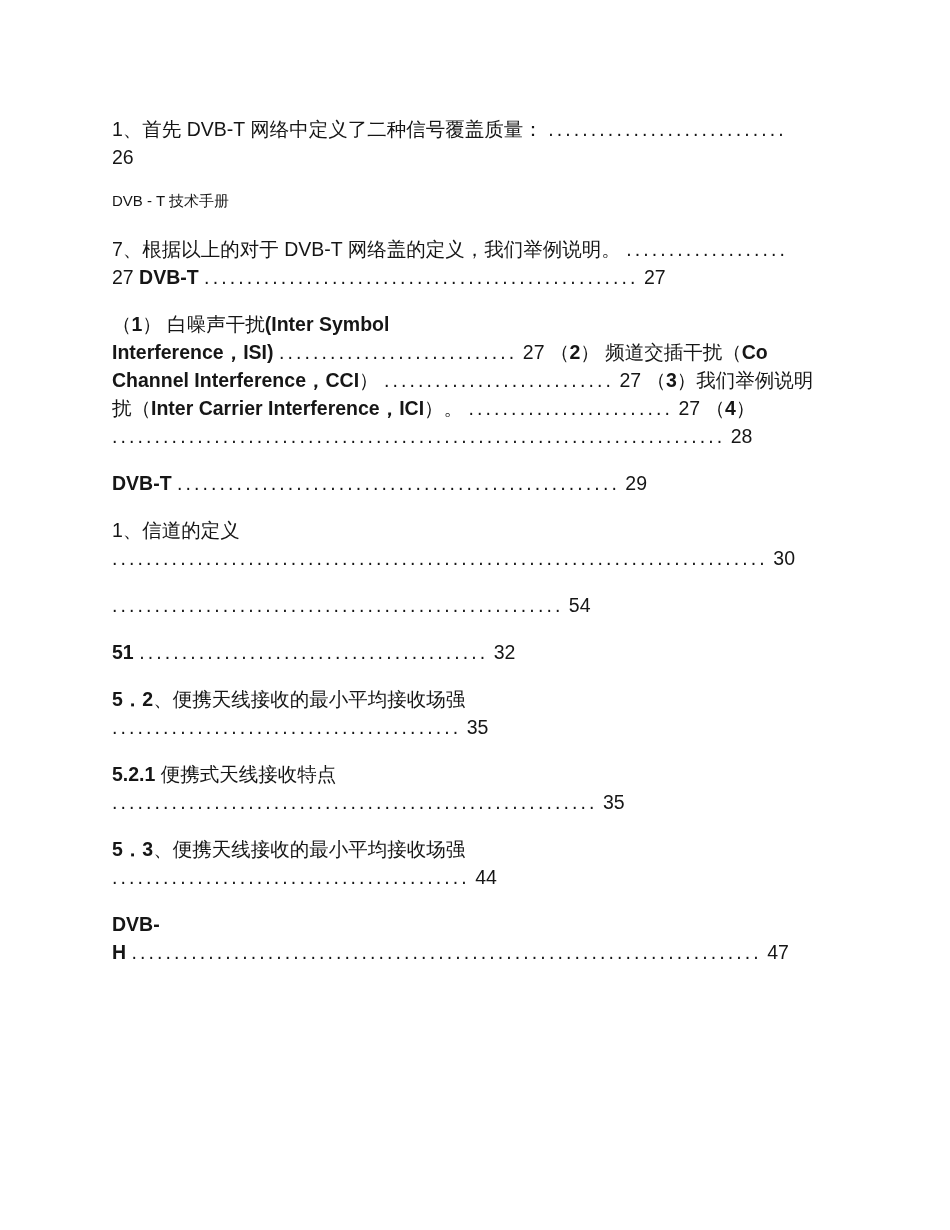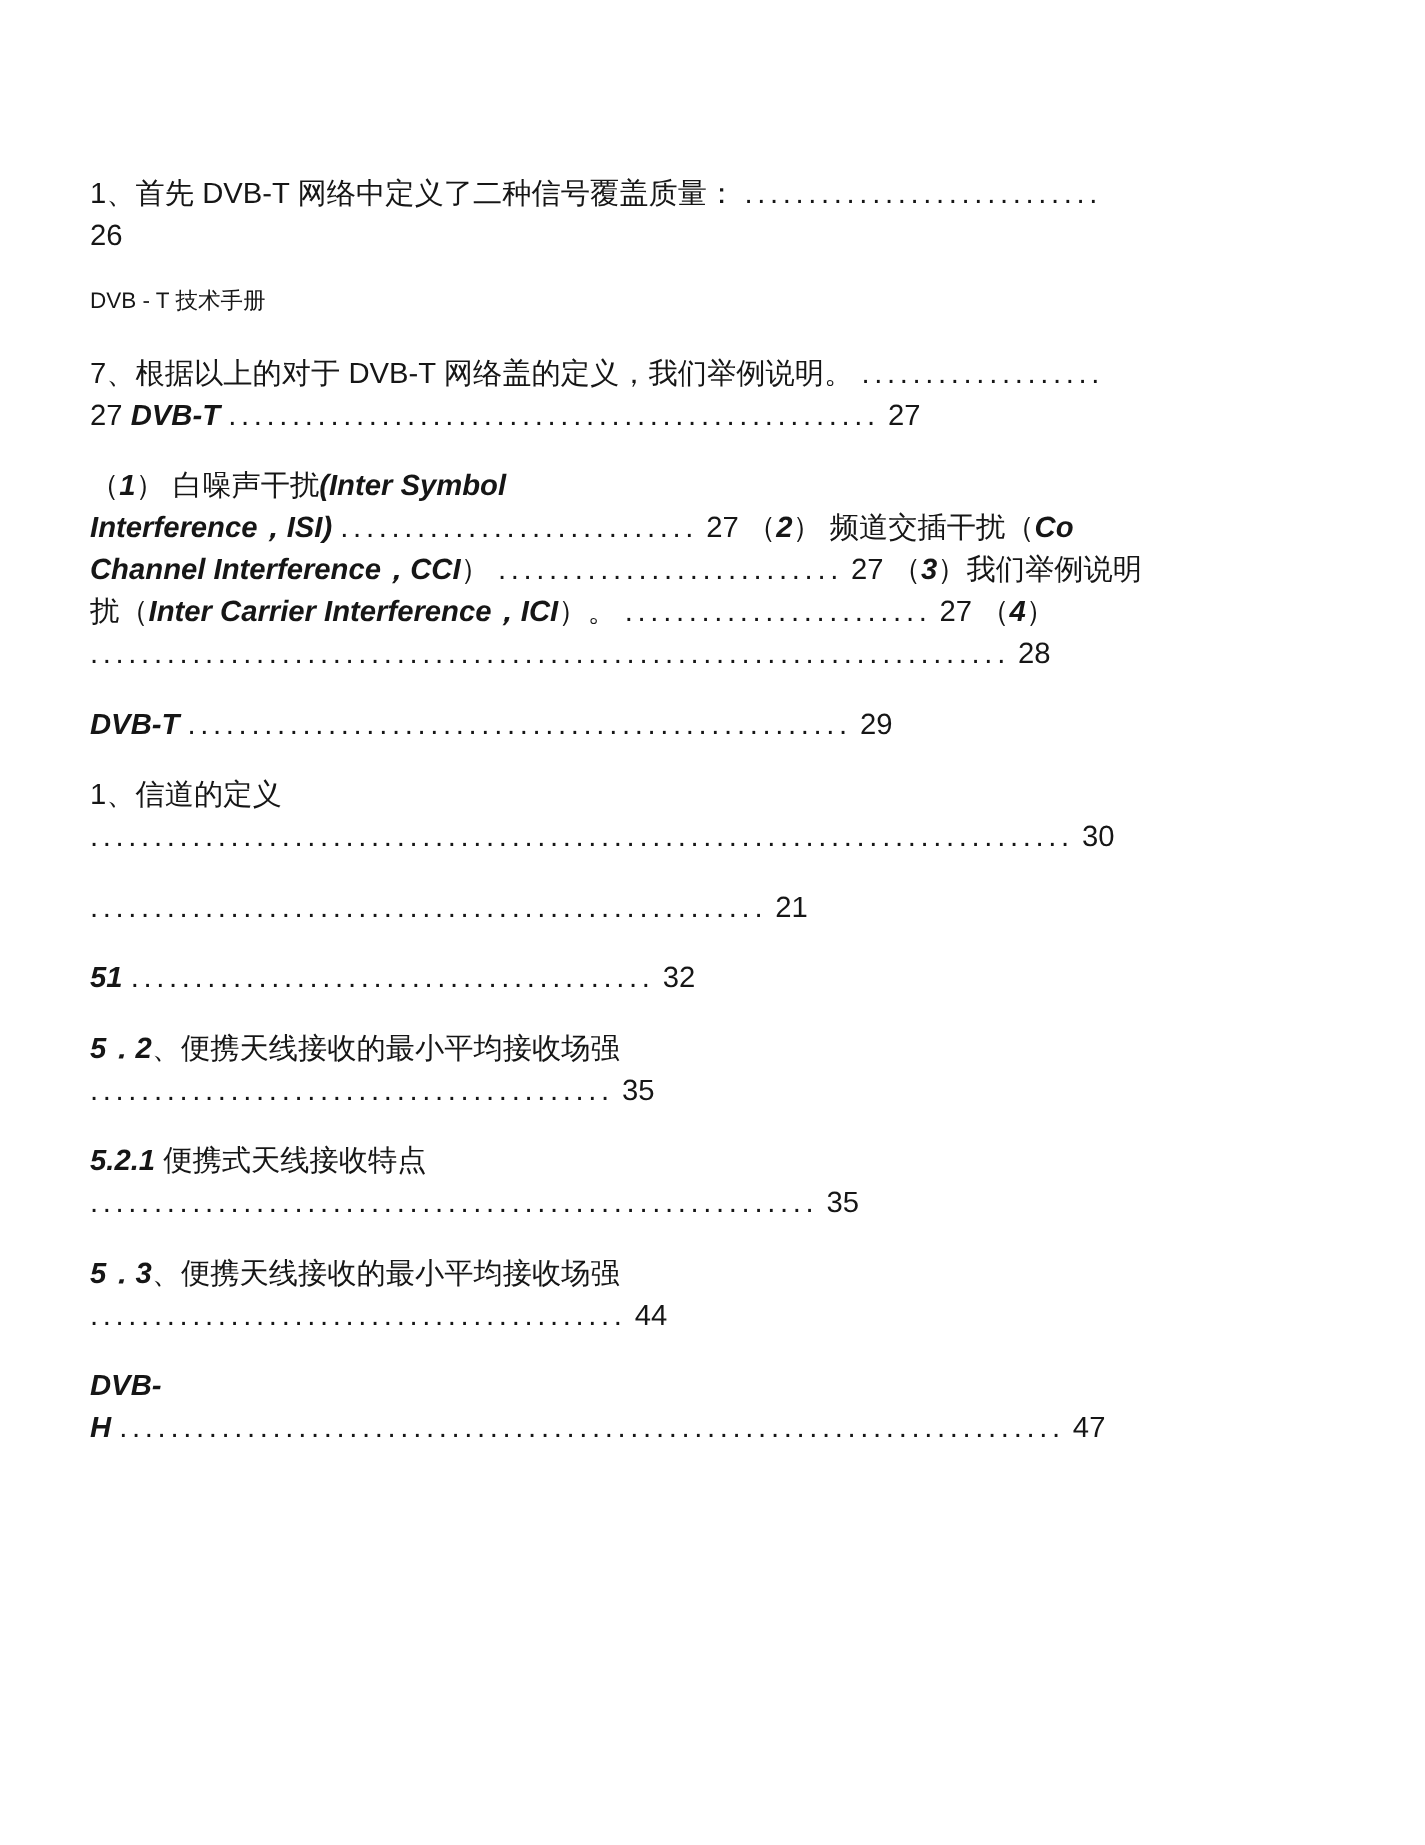--- a/index.html
+++ b/index.html
@@ -8,36 +8,36 @@
     height: 1230px;
     background: #ffffff;
     color: #161616;
     font-family: "Liberation Sans", "DejaVu Sans", sans-serif;
     overflow: hidden;
   }
   .page {
     box-sizing: border-box;
     width: 950px;
     height: 1204px;
-    padding: 115px 140px 0 60px;
+    padding: 115px 140px 0 112px;
   }
   .para {
     font-size: 19.5px;
     line-height: 28px;
     margin: 0 0 19px 0;
     font-weight: 400;
   }
   .para.small {
     font-size: 15px;
     line-height: 22px;
     margin-bottom: 23px;
     margin-top: 10px;
   }
   .line { white-space: nowrap; }
-  .b { font-weight: 700; font-style: italic; }
+  .b { font-weight: 700; }
   .dots { letter-spacing: 3.1px; }
 </style>
 </head>
 <body>
 
 <div class="page">
     <div class="para">
       <div class="line"><span>1、首先 DVB-T 网络中定义了二种信号覆盖质量： </span><span class="dots">............................</span></div>
       <div class="line"><span>26</span></div>
     </div>
@@ -56,21 +56,21 @@
       <div class="line"><span class="dots">........................................................................</span><span> 28</span></div>
     </div>
     <div class="para">
       <div class="line"><span class="b">DVB-T</span><span> </span><span class="dots">....................................................</span><span> 29</span></div>
     </div>
     <div class="para">
       <div class="line"><span>1、信道的定义</span></div>
       <div class="line"><span class="dots">.............................................................................</span><span> 30</span></div>
     </div>
     <div class="para">
-      <div class="line"><span class="dots">.....................................................</span><span> 21</span></div>
+      <div class="line"><span class="dots">.....................................................</span><span> 54</span></div>
     </div>
     <div class="para">
       <div class="line"><span class="b">51</span><span> </span><span class="dots">.........................................</span><span> 32</span></div>
     </div>
     <div class="para">
       <div class="line"><span class="b">5．2</span><span>、便携天线接收的最小平均接收场强</span></div>
       <div class="line"><span class="dots">.........................................</span><span> 35</span></div>
     </div>
     <div class="para">
       <div class="line"><span class="b">5.2.1</span><span> 便携式天线接收特点</span></div>

